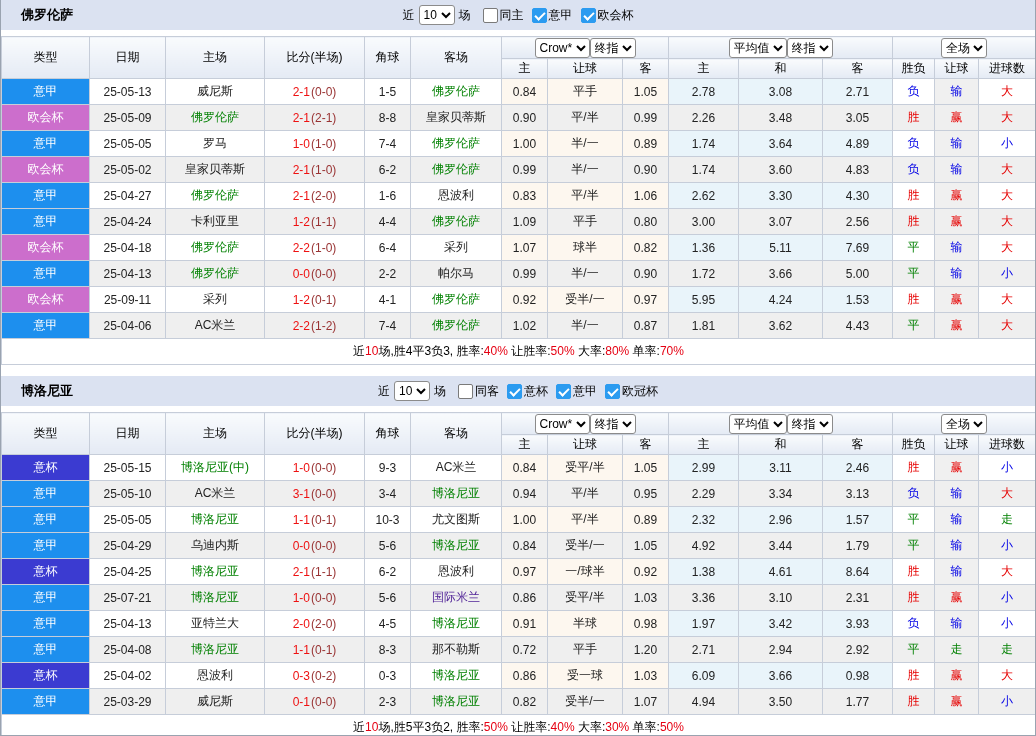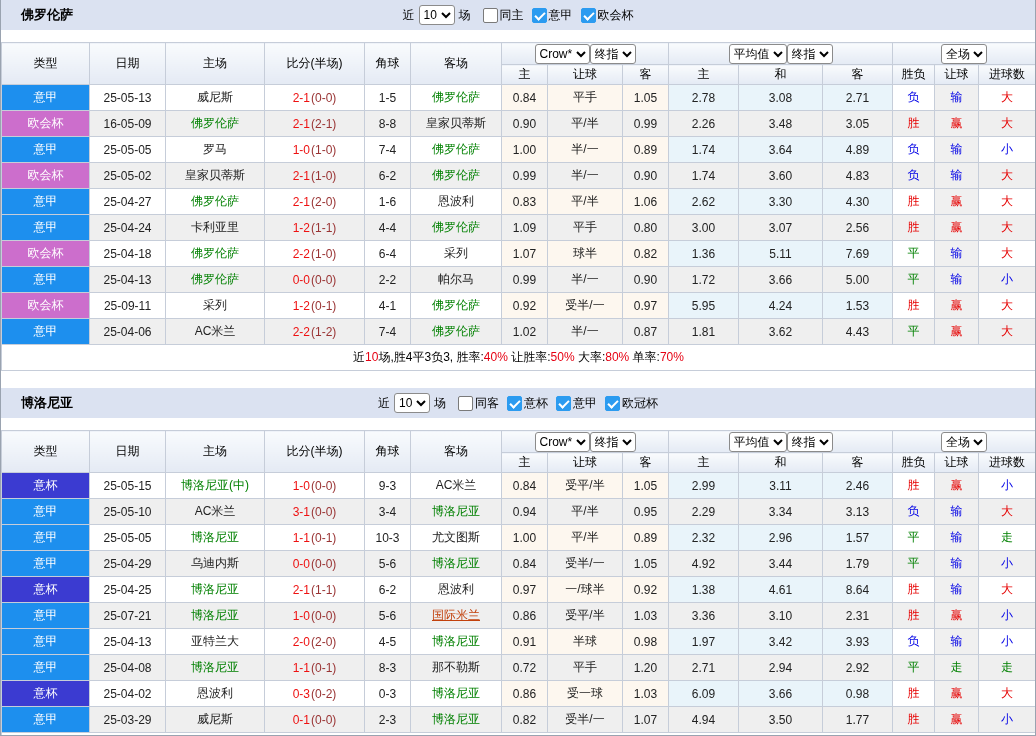--- a/index.html
+++ b/index.html
@@ -15,21 +15,21 @@
   .filterbar{height:30px;display:flex;align-items:center;position:relative;font-size:12px;color:#000;}
   .teamname{position:absolute;left:20px;font-weight:bold;font-size:13px;}
   .filtercenter{margin:0 auto;display:flex;align-items:center;gap:4px;}
   .cb{width:13px;height:13px;border:1px solid #7a7a7a;background:#fff;display:inline-block;border-radius:2px;
       position:relative;vertical-align:-2px;cursor:pointer;}
   .cb.checked{border-color:#2b9bf0;}
   .cb.checked::after{content:"";position:absolute;left:4px;top:1px;width:4px;height:8px;
       border:solid #fff;border-width:0 2px 2px 0;transform:rotate(45deg);}
   .gap{height:5px;background:#fff;}
   
-  table{border-collapse:collapse;width:1034px;table-layout:fixed;font-size:12px;margin:12px auto;}
+  table{border-collapse:collapse;width:1034px;table-layout:fixed;font-size:12px;margin:6px auto;}
   th,td{border:1px solid #c6cdd9;text-align:center;padding:0 1px;overflow:hidden;white-space:nowrap;}
   thead th{background:linear-gradient(#f9fbfd,#e4eaf4);font-weight:normal;height:19px;color:#000;}
   thead th.grp{height:21px;}
   tbody td{height:25px;background:#fff;color:#222;}
   tbody tr.even td{background:#efefef;}
   tbody tr.odd td.crow{background:#fdf7ef;}
   tbody tr.odd td.avg{background:#e9f4fa;}
   tbody tr.odd td.mid{background:#f0f0f0;}
   td.type{color:#fff;}
   tfoot td{height:25px;background:#fff;font-size:12px;}
@@ -117,21 +117,21 @@
               <td class="crow">1.05</td>
               <td class="avg">2.78</td>
               <td class="avg">3.08</td>
               <td class="avg">2.71</td>
               <td class="" style="color: rgb(0, 0, 230);">负</td>
               <td class="mid" style="color: rgb(0, 0, 230);">输</td>
               <td class="" style="color: rgb(230, 0, 0);">大</td>
             </tr>
             <tr class="even">
               <td class="type" style="background: rgb(204, 110, 204);">欧会杯</td>
-              <td>16-05-09</td>
+              <td>25-05-09</td>
               <td style="color: rgb(0, 128, 0);">佛罗伦萨</td>
               <td><span style="color: rgb(238, 17, 17);">2-1</span><span class="scorehalf" style="color: rgb(153, 51, 51);">(2-1)</span></td>
               <td>8-8</td>
               <td style="color: rgb(34, 34, 34);">皇家贝蒂斯</td>
               <td class="crow">0.90</td>
               <td class="crow">平/半</td>
               <td class="crow">0.99</td>
               <td class="avg">2.26</td>
               <td class="avg">3.48</td>
               <td class="avg">3.05</td>
@@ -436,21 +436,21 @@
               <td class="" style="color: rgb(230, 0, 0);">胜</td>
               <td class="mid" style="color: rgb(0, 0, 230);">输</td>
               <td class="" style="color: rgb(230, 0, 0);">大</td>
             </tr>
             <tr class="even">
               <td class="type" style="background: rgb(29, 143, 238);">意甲</td>
               <td>25-07-21</td>
               <td style="color: rgb(0, 128, 0);">博洛尼亚</td>
               <td><span style="color: rgb(238, 17, 17);">1-0</span><span class="scorehalf" style="color: rgb(153, 51, 51);">(0-0)</span></td>
               <td>5-6</td>
-              <td style="color: #c2410c; text-decoration: underline;">国际米兰</td>
+              <td style="color: #4c1d95;">国际米兰</td>
               <td class="crow">0.86</td>
               <td class="crow">受平/半</td>
               <td class="crow">1.03</td>
               <td class="avg">3.36</td>
               <td class="avg">3.10</td>
               <td class="avg">2.31</td>
               <td class="" style="color: rgb(230, 0, 0);">胜</td>
               <td class="mid" style="color: rgb(230, 0, 0);">赢</td>
               <td class="" style="color: rgb(0, 0, 230);">小</td>
             </tr>

